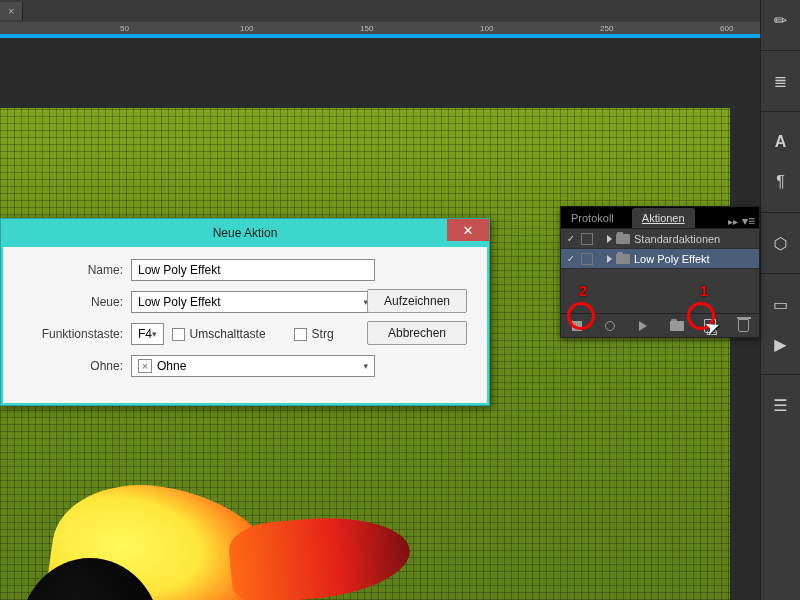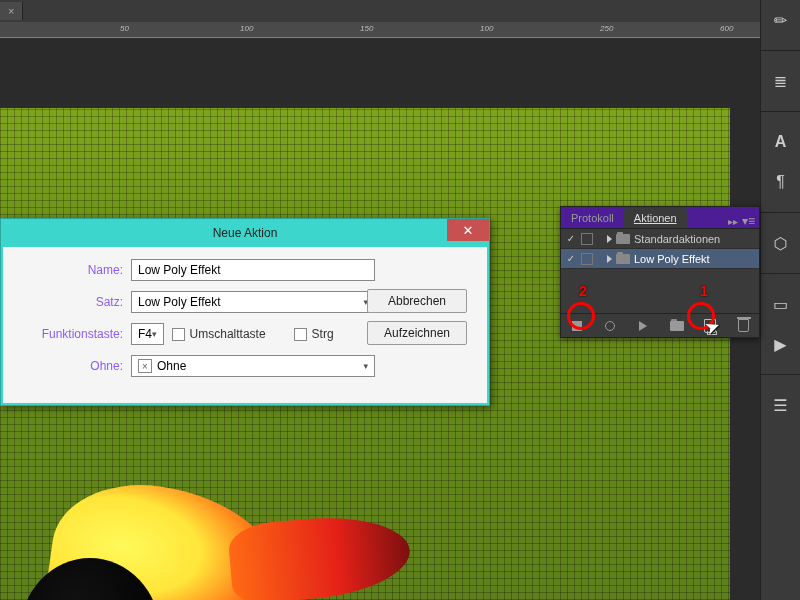--- a/index.html
+++ b/index.html
@@ -4,21 +4,21 @@
 <style>
 * { margin: 0; padding: 0; box-sizing: border-box; font-family: Tahoma, Arial, sans-serif; }
 body { width: 800px; height: 600px; background: #0a0a0a; overflow: hidden; position: relative; }
 
 
 .tab-bar { height: 22px; background: #3a3a3a; display: flex; align-items: center; font-size: 11px; color: #ccc; }
 .tab { background: #4a4a4a; padding: 3px 8px; display: flex; align-items: center; gap: 8px; border-right: 1px solid #222; }
 .tab-close { cursor: pointer; color: #aaa; }
 
 
-.ruler { height: 16px; background: #4a4a4a; color: #ccc; font-size: 8px; position: relative; border-bottom: 1px solid #0ea5e9; font-style: italic; }
+.ruler { height: 16px; background: #4a4a4a; color: #ccc; font-size: 8px; position: relative; border-bottom: 4px solid #0ea5e9; }
 .ruler-tick { position: absolute; top: 2px; font-size: 8px; color: #bbb; }
 
 
 .canvas-area { position: absolute; top: 38px; left: 0; width: 760px; height: 562px; overflow: hidden; background: #2b2b2b; }
 .image-cover { position: absolute; top: 70px; left: 0; width: 730px; height: 492px;
   background: repeating-linear-gradient(0deg, rgba(0,0,0,.25) 0 1px, transparent 1px 7px),
               repeating-linear-gradient(90deg, rgba(0,0,0,.25) 0 1px, transparent 1px 7px),
               linear-gradient(180deg,#7fa51e 0%,#6b9018 30%,#5e801a 100%);
 }
 .toucan { position: absolute; left: 20px; top: 310px; width: 420px; height: 280px; }
@@ -31,21 +31,21 @@
 .head { position:absolute; left:0; top:140px; width:140px; height:150px;
   background: radial-gradient(circle at 40% 30%, #111 0%, #000 80%); border-radius: 50%; }
 
 
 .right-bar { position:absolute; right:0; top:0; width:40px; height:600px; background:#3a3a3a; display:flex; flex-direction:column; align-items:center; padding-top:8px; gap:16px; border-left:1px solid #222;}
 .rb-icon { width:24px; height:24px; display:flex; align-items:center; justify-content:center; color:#ccc; font-size:16px; }
 .rb-sep { width:100%; height:1px; background:#222; margin:2px 0;}
 
 
 .panel { position:absolute; right:40px; top:206px; width:200px; background:#3a3a3a; color:#ccc; font-size:11px; border:1px solid #222; box-shadow:0 2px 6px rgba(0,0,0,.5);}
-.panel-tabs { display:flex; background:#4c1d95; height:22px; align-items:flex-end; border-bottom:1px solid #222;}
+.panel-tabs { display:flex; background:#000000; height:22px; align-items:flex-end; border-bottom:1px solid #222;gap:8px;}
 .ptab { padding:4px 10px; color:#999; }
 .ptab.active { background:#3a3a3a; color:#ddd; border-top-left-radius:3px; border-top-right-radius:3px;text-decoration:underline;}
 .ptab-right { margin-left:auto; display:flex; gap:4px; padding-right:4px; align-items:center;}
 .panel-body { padding:0; }
 .action-row { display:flex; align-items:center; height:20px; padding:0 4px; gap:4px; border-bottom:1px solid #2e2e2e;}
 .action-row.selected { background:#4a5e7a; color:#fff;}
 .chk { width:12px; height:12px; display:flex; align-items:center; justify-content:center; color:#ccc; font-size:10px;}
 .sq { width:12px; height:12px; border:1px solid #777; }
 .tri { width:0; height:0; border-top:4px solid transparent; border-bottom:4px solid transparent; border-left:5px solid #ccc; }
 .folder { width:14px; height:10px; background:#888; border-radius:1px; position:relative;}
@@ -66,21 +66,21 @@
 .callout { position:absolute; width:28px; height:28px; border:3px solid #ff0000; border-radius:50%; pointer-events:none;}
 .callout-num { position:absolute; color:#ff0000; font-weight:bold; font-size:15px; text-shadow:0 0 2px #000;}
 .cursor-arrow { position:absolute; font-size:18px; color:#fff; text-shadow:1px 1px 1px #000; transform:rotate(-20deg);}
 
 
 .dialog { position:absolute; left:0; top:218px; width:490px; background:#3dd6cc; border:1px solid #2aa89f; box-shadow:2px 2px 8px rgba(0,0,0,.5);}
 .dlg-title { background:#3dd6cc; height:28px; display:flex; align-items:center; justify-content:center; color:#222; font-size:12px; position:relative;}
 .dlg-close { position:absolute; right:0; top:0; width:42px; height:22px; background:#c75050; color:#fff; display:flex; align-items:center; justify-content:center; font-size:13px;}
 .dlg-body { background:#f5f5f5; margin:0 2px 2px 2px; padding:12px 14px 16px 14px;}
 .form-row { display:flex; align-items:center; margin-bottom:10px; gap:8px;}
-.form-label { width:106px; text-align:right; font-size:12px; color:#8b5cf6;}
+.form-label { width:106px; text-align:right; font-size:12px; color:#404040;}
 .text-input { flex:1; height:22px; border:1px solid #888; padding:2px 6px; font-size:12px; max-width:244px;}
 .select { flex:1; height:22px; border:1px solid #888; padding:2px 6px; font-size:12px; background:#fff; max-width:244px; display:flex; align-items:center; justify-content:space-between;}
 .select.small { max-width:58px; flex:none;align-items:center;}
 .select-caret { font-size:9px; color:#555;}
 .dlg-btn { width:100px; height:24px; border:1px solid #999; background:#f0f0f0; font-size:12px; color:#222; border-radius:2px;}
 .btn-col { position:absolute; right:20px; top:42px; display:flex; flex-direction:column; gap:8px;}
 .dialog { position:absolute; }
 .cb { width:13px; height:13px; border:1px solid #888; background:#fff; display:inline-block;}
 .cb-group { display:flex; align-items:center; gap:5px; font-size:12px; color:#333;}
 .color-x { width:14px; height:14px; border:1px solid #888; display:flex; align-items:center; justify-content:center; font-size:10px; color:#666; background:#fff;}
@@ -189,21 +189,21 @@
   <div class="dlg-title">
     <span>Neue Aktion</span>
     <div class="dlg-close">✕</div>
   </div>
   <div class="dlg-body" style="position:relative">
     <div class="form-row">
       <div class="form-label">Name:</div>
       <input class="text-input" value="Low Poly Effekt" style="">
     </div>
     <div class="form-row">
-      <div class="form-label">Satz:</div>
+      <div class="form-label">Neue:</div>
       <div class="select">
         <span>Low Poly Effekt</span>
         <span class="select-caret">▾</span>
       </div>
     </div>
     <div class="form-row">
       <div class="form-label">Funktionstaste:</div>
       <div class="select small">
         <span>F4</span>
         <span class="select-caret">▾</span>
@@ -221,17 +221,17 @@
       <div class="form-label">Ohne:</div>
       <div class="select">
         <span style="display:flex;align-items:center;gap:5px">
           <span class="color-x">×</span>
           <span>Ohne</span>
         </span>
         <span class="select-caret">▾</span>
       </div>
     </div>
     <div class="btn-col">
+      <button class="dlg-btn">Aufzeichnen</button>
       <button class="dlg-btn">Abbrechen</button>
-      <button class="dlg-btn">Aufzeichnen</button>
     </div>
   </div>
 </div>
 
 </body></html>

